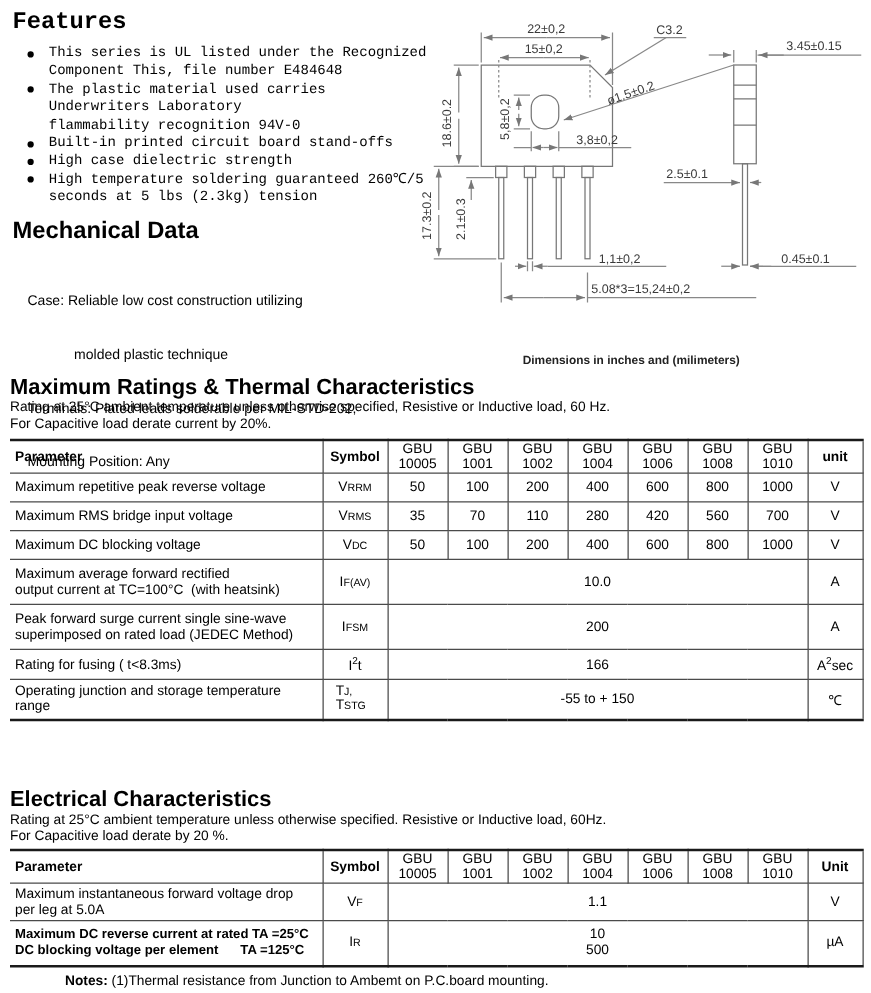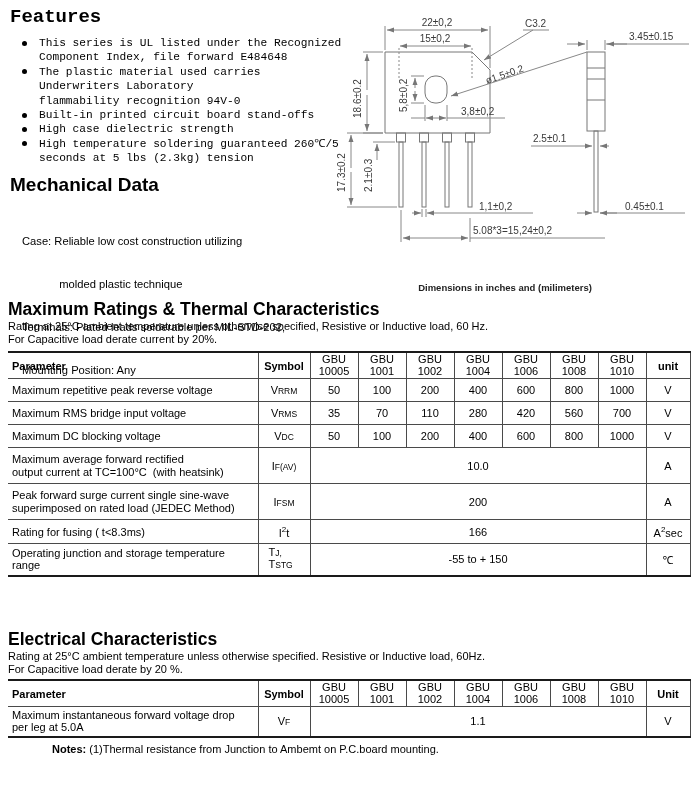--- a/index.html
+++ b/index.html
@@ -57,21 +57,21 @@
 </style>
 </head>
 <body>
 
 <div class="abs features">
   <h1 class="h-big">Features</h1>
   <ul class="feat">
     <li>
         <span class="bullet"></span>
         <span class="fl">This series is UL listed under the Recognized</span>
-        <span class="fl">Component Index, file forward E484648</span>
+        <span class="fl">Component This, file number E484648</span>
       </li>
     <li>
         <span class="bullet"></span>
         <span class="fl">The plastic material used carries Underwriters Laboratory</span>
         <span class="fl">flammability recognition 94V-0</span>
       </li>
     <li>
         <span class="bullet"></span>
         <span class="fl">Built-in printed circuit board stand-offs</span>
         <span class="fl"></span>
@@ -382,17 +382,29 @@
     <tbody>
       <tr style="height:30px">
         <td class="p">
             <span class="pl">Maximum instantaneous forward voltage drop</span>
             <span class="pl">per leg at 5.0A</span>
           </td>
         <td class="c sym"><span>V</span><span class="ss">F</span></td>
         <td class="c" colspan="7">1.1</td>
         <td class="c">V</td>
       </tr>
+      <tr style="height:36px">
+        <td class="p bold-param">
+            <span class="pl">Maximum DC reverse current at rated TA =25°C</span>
+            <span class="pl">DC blocking voltage per element      TA =125°C</span>
+          </td>
+        <td class="c sym"><span>I</span><span class="ss">R</span></td>
+        <td class="c" colspan="7">
+            <span class="vline">10</span>
+            <span class="vline">500</span>
+          </td>
+        <td class="c">µA</td>
+      </tr>
     </tbody>
   </table>
 
   <div class="notes"><b>Notes:</b><span> (1)Thermal resistance from Junction to Ambemt on P.C.board mounting.</span></div>
 </div>
 
 </body></html>

